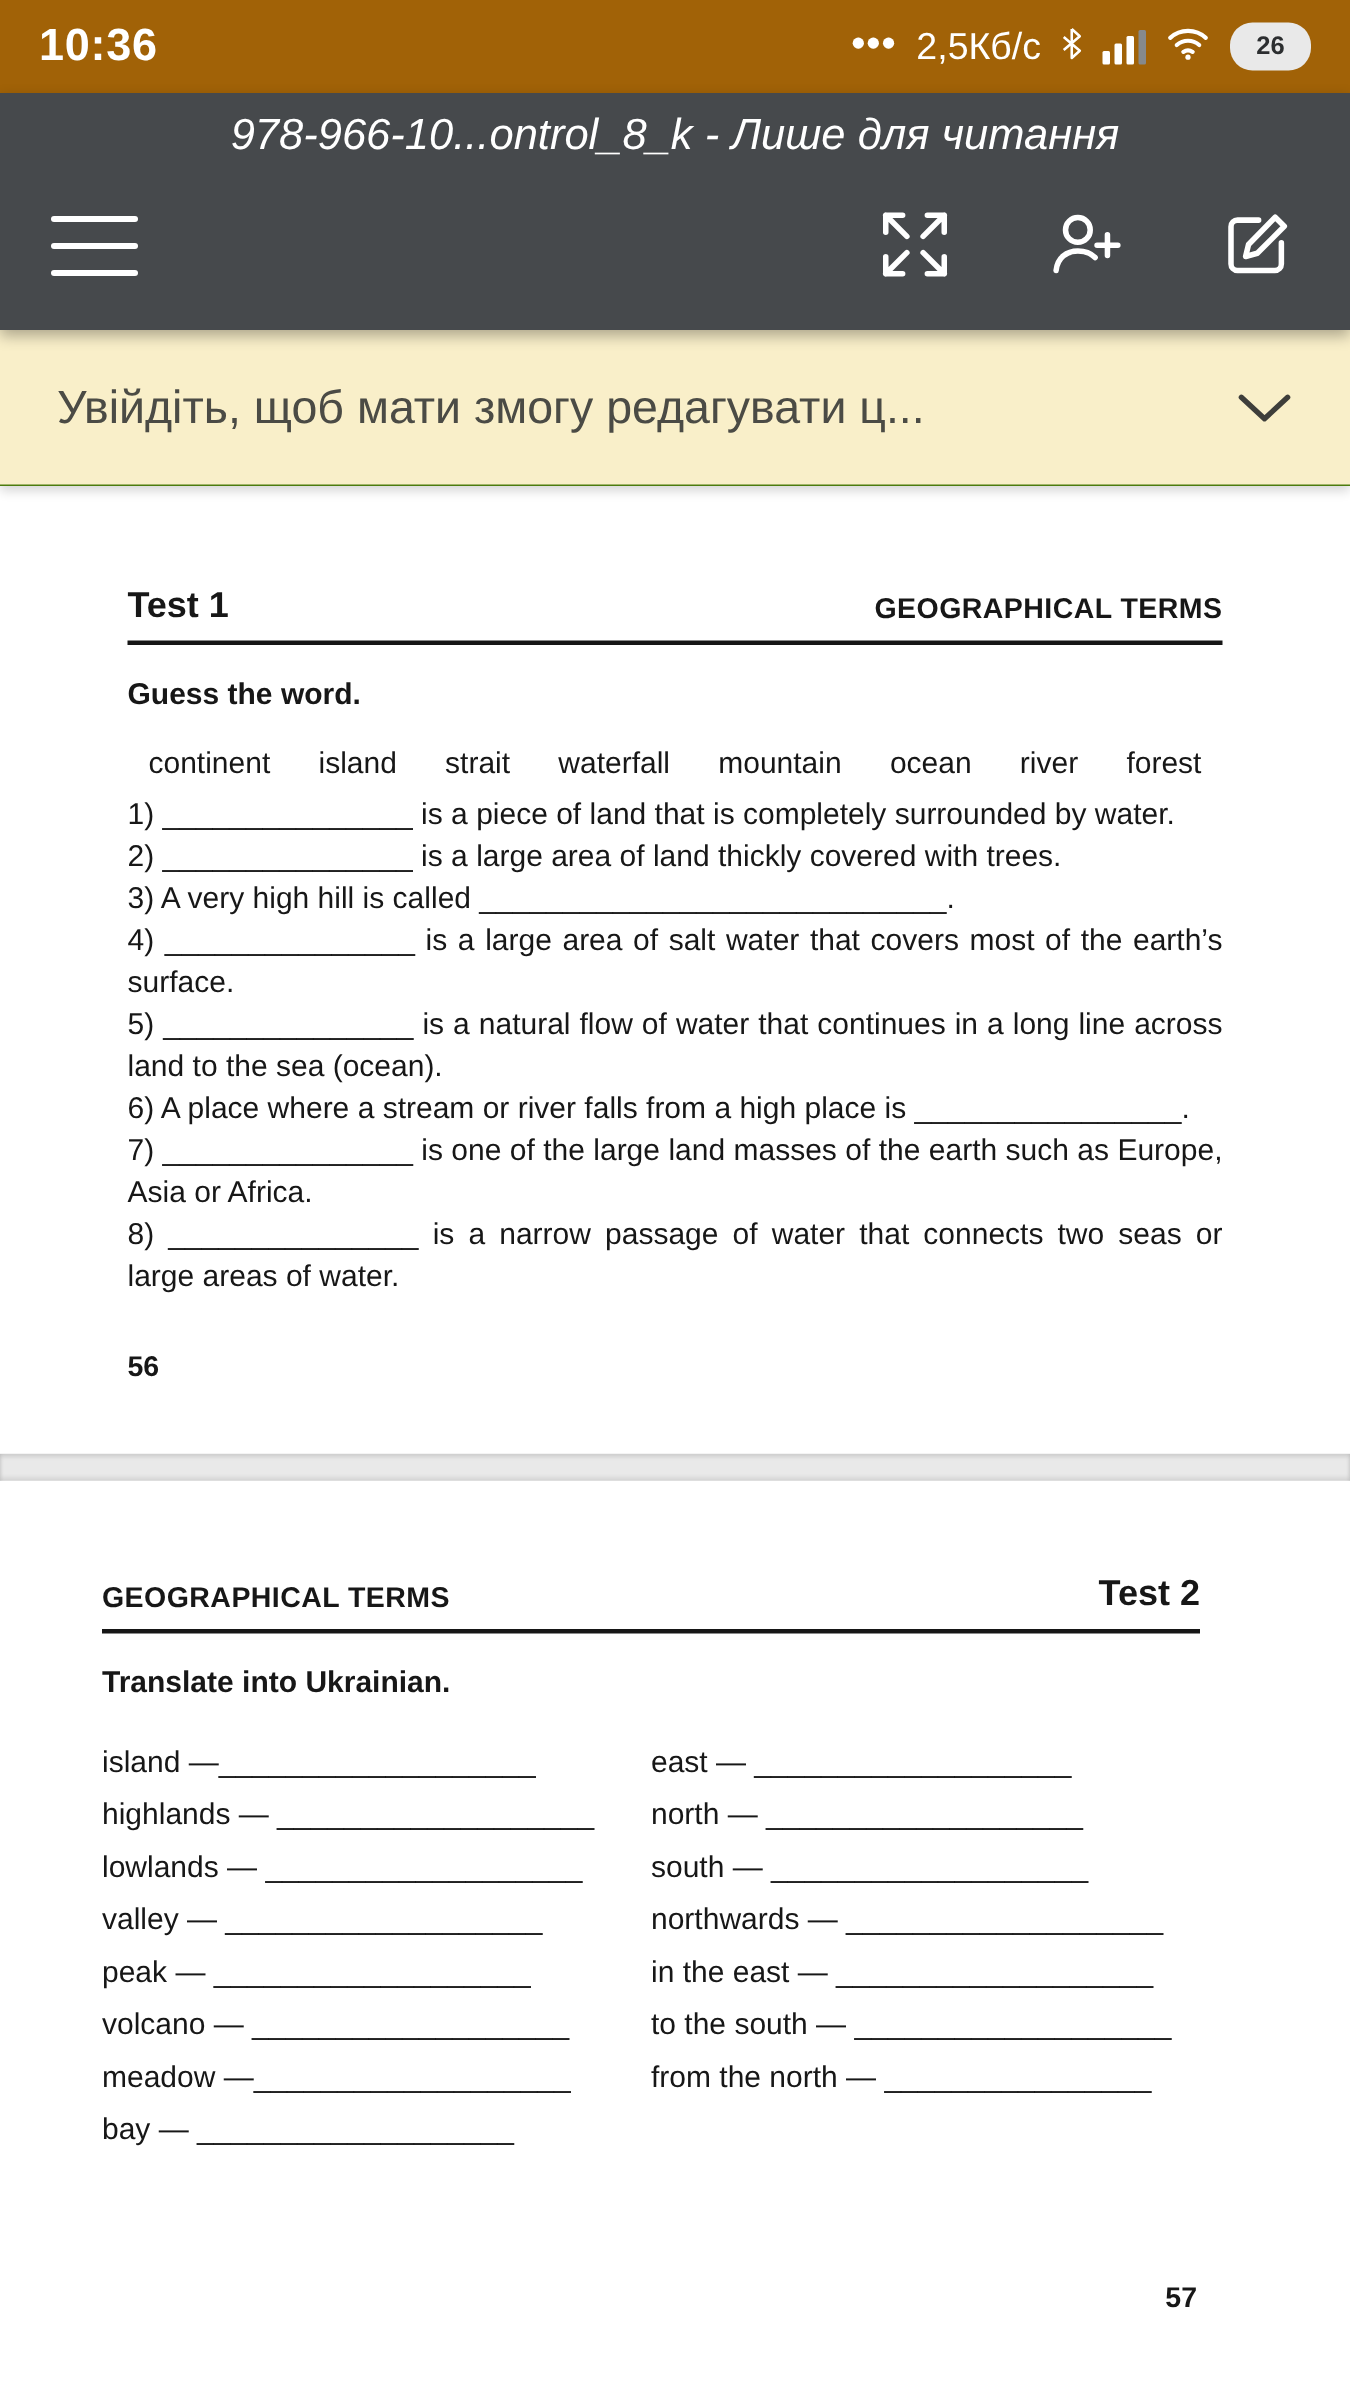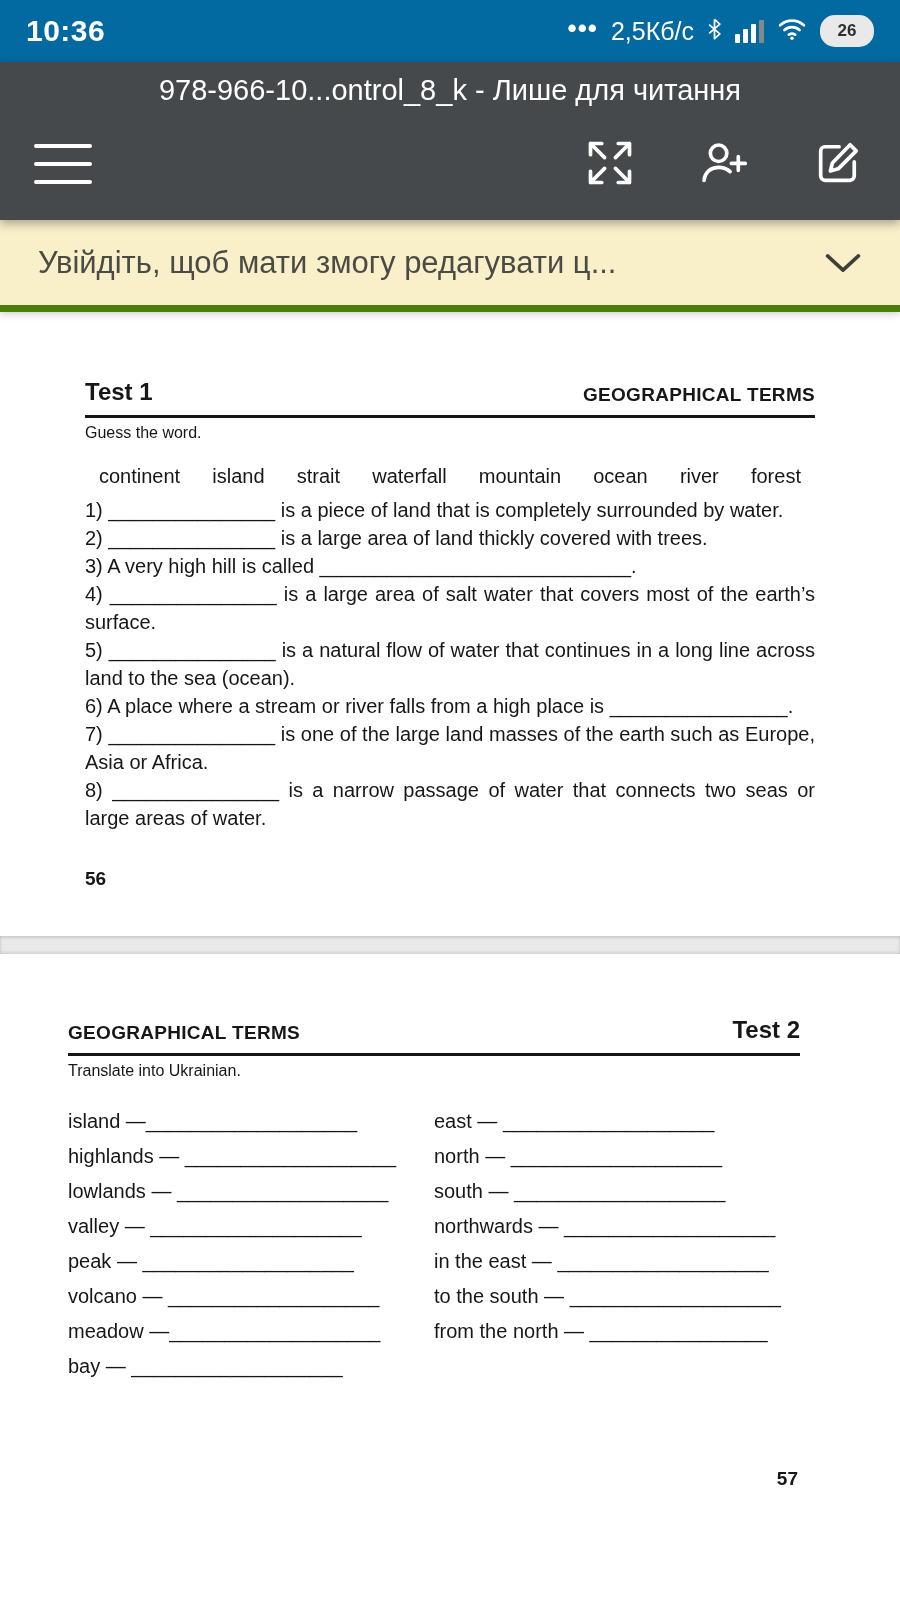--- a/index.html
+++ b/index.html
@@ -1,52 +1,52 @@
 <!DOCTYPE html>
 <html><head>
 <meta charset="utf-8">
 <style>
   * { margin:0; padding:0; box-sizing:border-box; }
   body { font-family:"Liberation Sans", sans-serif; background:#fff; }
   .screen { width:900px; height:1600px; display:flex; flex-direction:column; background:#fff; overflow:hidden; }
 
   
-  .status-bar { height:62px; background:#0369a1; color:#fff; display:flex; align-items:center; justify-content:space-between; padding:0 26px; flex:none; }
+  .status-bar { height:62px; background:#a16207; color:#fff; display:flex; align-items:center; justify-content:space-between; padding:0 26px; flex:none; }
   .sb-time { font-size:30px; font-weight:700; letter-spacing:.5px; }
   .sb-right { display:flex; align-items:center; gap:13px; }
   .sb-dots { font-size:26px; letter-spacing:1px; position:relative; top:-3px; font-weight:700; }
   .sb-speed { font-size:25px; }
   .bars { display:flex; align-items:flex-end; gap:3px; height:23px; }
   .bars i { width:5px; background:#fff; border-radius:1px; display:block; }
   .bars i:nth-child(1){height:9px} .bars i:nth-child(2){height:14px}
   .bars i:nth-child(3){height:19px} .bars i:nth-child(4){height:23px; background:#86898c;}
   .battery { min-width:54px; height:28px; background:#e9e9e9; color:#2c2e30; border-radius:15px; display:flex; align-items:center; justify-content:center; font-size:17px; font-weight:700; padding:16px 8px; }
 
   
   .app-header { background:#46494c; color:#fff; position:relative; z-index:3; box-shadow:0 4px 9px rgba(0,0,0,.30); flex:none; }
-  .title-row { height:56px; display:flex; align-items:center; justify-content:center; }
+  .title-row { height:56px; display:flex; align-items:center; justify-content:center;font-style:italic; }
   .doc-title { font-size:29px; font-weight:400; white-space:nowrap; }
   .toolbar { height:102px; display:flex; align-items:center; padding:0 34px 10px 34px; }
   .hamburger { width:58px; height:40px; display:flex; flex-direction:column; justify-content:space-between; background:none; border:none; cursor:pointer; }
   .hamburger span { height:4px; background:#fff; border-radius:2px; display:block; }
   .tb-spacer { flex:1; }
   .tool-btn { width:56px; height:56px; margin-left:58px; background:none; border:none; display:flex; align-items:center; justify-content:center; cursor:pointer; }
   .tool-btn svg { width:52px; height:52px; }
 
   
-  .banner { height:92px; background:#f9efc9; border-bottom:7px solid #4d7c0f; display:flex; align-items:center; justify-content:space-between; padding:0 38px; position:relative; z-index:2; box-shadow:0 3px 7px rgba(0,0,0,.16); flex:none; cursor:pointer; }
+  .banner { height:104px; background:#f9efc9; border-bottom:1px solid #4d7c0f; display:flex; align-items:center; justify-content:space-between; padding:0 38px; position:relative; z-index:2; box-shadow:0 3px 7px rgba(0,0,0,.16); flex:none; cursor:pointer; }
   .banner-text { font-size:31px; color:#4b4b45; white-space:nowrap; overflow:hidden; }
   .banner-chevron svg { width:38px; height:24px; display:block; }
 
   
   .doc { flex:1; background:#fff; position:relative; z-index:1; color:#171717; }
   .hdr { display:flex; justify-content:space-between; align-items:flex-end; border-bottom:3px solid #161616; padding-bottom:9px; }
   .test-label { font-size:24px; font-weight:700; }
   .subject { font-size:19px; font-weight:700; letter-spacing:.3px; }
-  .instruction { margin-top:6px; font-size:16px; font-weight:400; }
+  .instruction { margin-top:22px; font-size:20px; font-weight:700; }
 
   .page1 { padding:66px 85px 46px 85px; }
   .word-bank { margin-top:23px; display:flex; justify-content:space-between; font-size:20px; padding:0 14px; }
   .items { margin-top:8px; }
   .items p { font-size:20px; line-height:28px; text-align:justify; }
   .pagenum { margin-top:36px; font-size:19px; font-weight:700; }
 
   .page-gap { height:18px; background:#e9e9e9; box-shadow:inset 0 2px 3px rgba(0,0,0,.13), inset 0 -2px 3px rgba(0,0,0,.09); }
 
   .page2 { padding:62px 100px 0 68px; }

